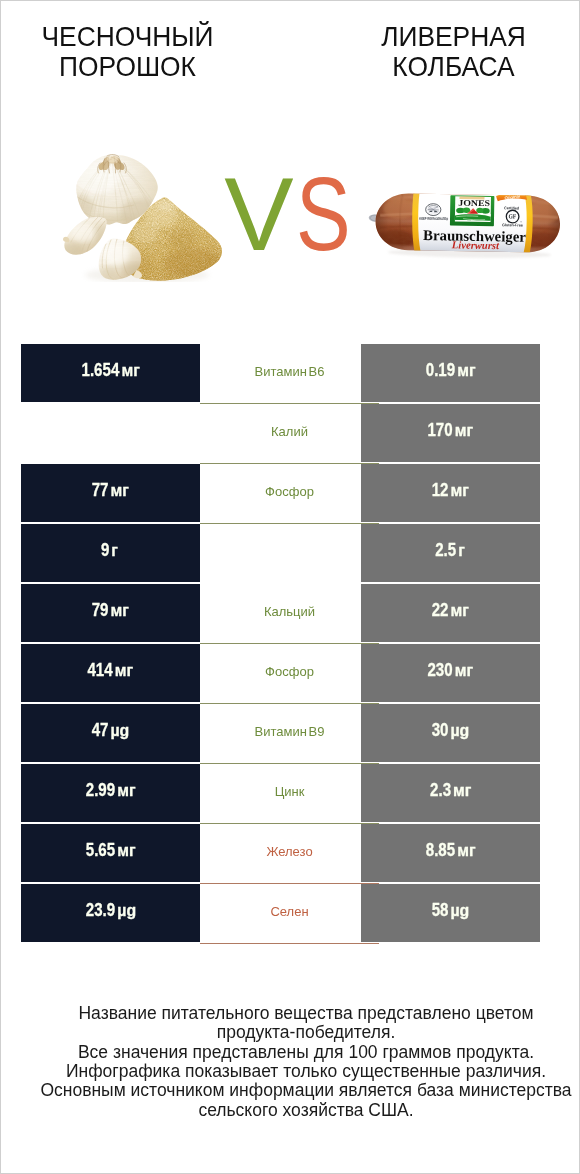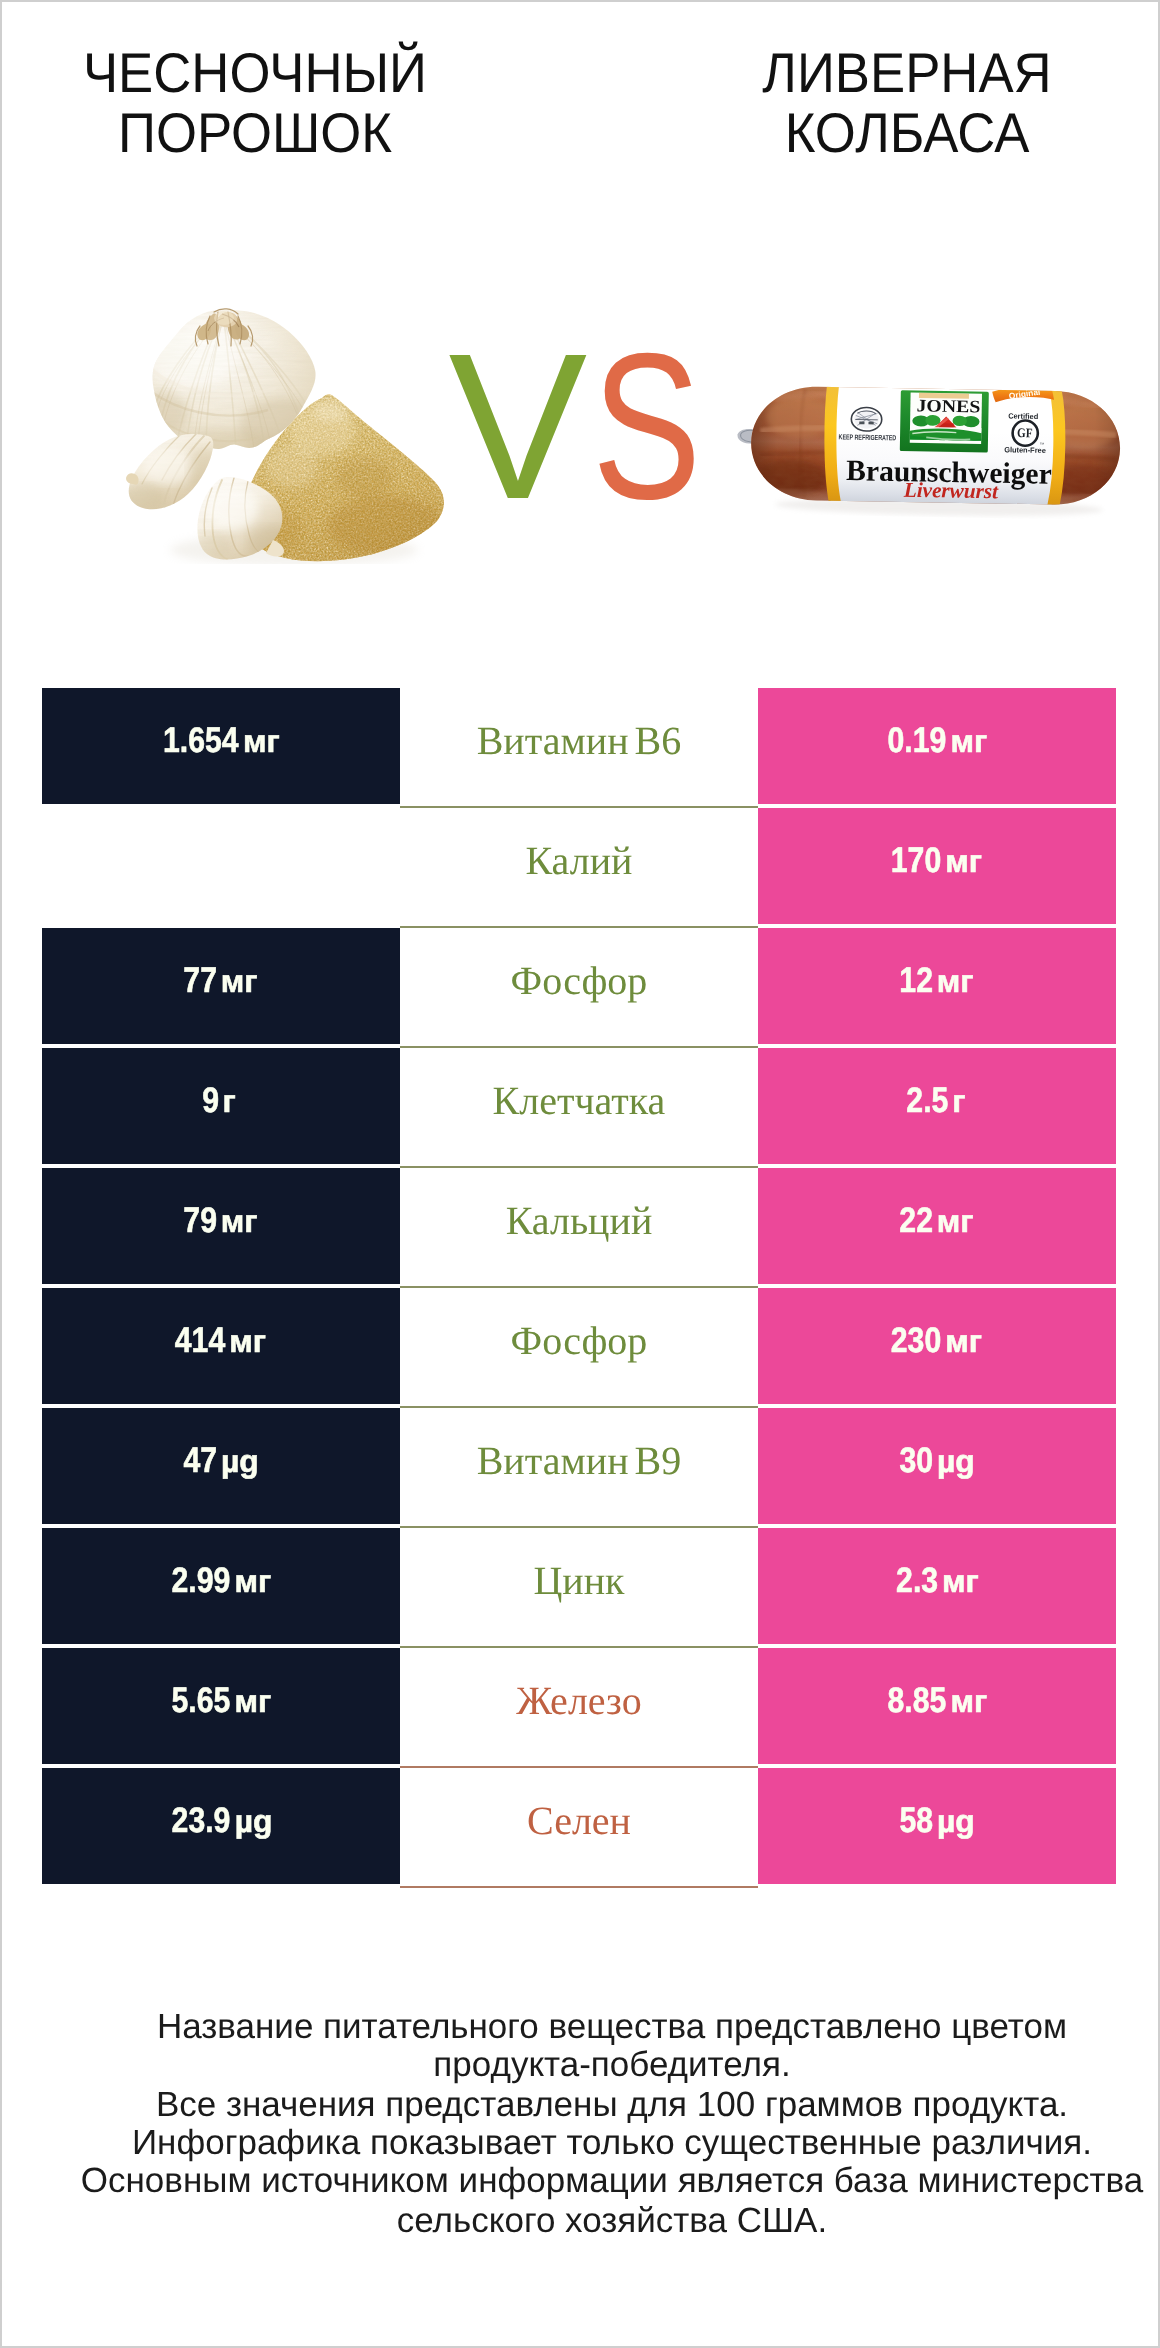--- a/index.html
+++ b/index.html
@@ -23,29 +23,29 @@
 
   
   .table{position:absolute;left:21px;top:344px;width:537px;}
   .row{position:relative;height:60px;}
   .cell{position:absolute;top:0;height:58px;box-sizing:border-box;
         display:flex;align-items:center;justify-content:center;}
   .cell > span{display:block;white-space:nowrap;}
   .cell > .val{transform:translate(-1.3px,-2px) scaleX(0.852);}
   .cell > .nut{transform:translateY(-3px);}
   .cell-left{left:0;width:179px;background:#0f172a;}
-  .cell-right{left:358px;width:179px;background:#ec4899;}
+  .cell-right{left:340px;width:179px;background:#737373;}
   .cell-mid{left:179px;width:179px;height:60px;}
   .cell-mid .line{position:absolute;left:0;bottom:0;width:100%;height:1px;}
   .val{color:#fbfff0;font-weight:bold;white-space:nowrap;display:inline-block;line-height:1;
        font-family:"Liberation Sans",sans-serif;font-size:17.73px;-webkit-text-stroke:0.3px #fbfff0;}
   .val .num{font-family:"Liberation Sans",sans-serif;}
   .val .u{display:inline-block;font-family:"Liberation Sans",sans-serif;font-size:15.9px;
           margin-left:2.2px;transform:scaleX(1.174);transform-origin:left center;white-space:nowrap;}
-  .nut{font-family:Liberation Serif, serif;font-size:20px;word-spacing:-2px;white-space:nowrap;line-height:1;}
+  .nut{font-family:Liberation Sans, sans-serif;font-size:13px;word-spacing:-2px;white-space:nowrap;line-height:1;}
   .win-left .nut{color:#6e8c3c;}
   .win-right .nut{color:#bf6142;}
   .win-left .line{background:#8a9163;}
   .win-right .line{background:#b07a62;}
 
   
   .footer{position:absolute;left:16px;top:1004px;width:580px;text-align:center;
           font-size:17.5px;line-height:19.35px;color:#1b1b1b;}
 </style>
 </head>
@@ -421,24 +421,20 @@
           <i class="line"></i>
         </div>
         <div class="cell cell-right">
           <span class="val"><span class="num">12</span><span class="u">мг</span></span>
         </div>
       </div>
       <div class="row win-left">
         <div class="cell cell-left">
           <span class="val"><span class="num">9</span><span class="u">г</span></span>
         </div>
-        <div class="cell cell-mid">
-          <span class="nut">Клетчатка</span>
-          <i class="line"></i>
-        </div>
         <div class="cell cell-right">
           <span class="val"><span class="num">2.5</span><span class="u">г</span></span>
         </div>
       </div>
       <div class="row win-left">
         <div class="cell cell-left">
           <span class="val"><span class="num">79</span><span class="u">мг</span></span>
         </div>
         <div class="cell cell-mid">
           <span class="nut">Кальций</span>

